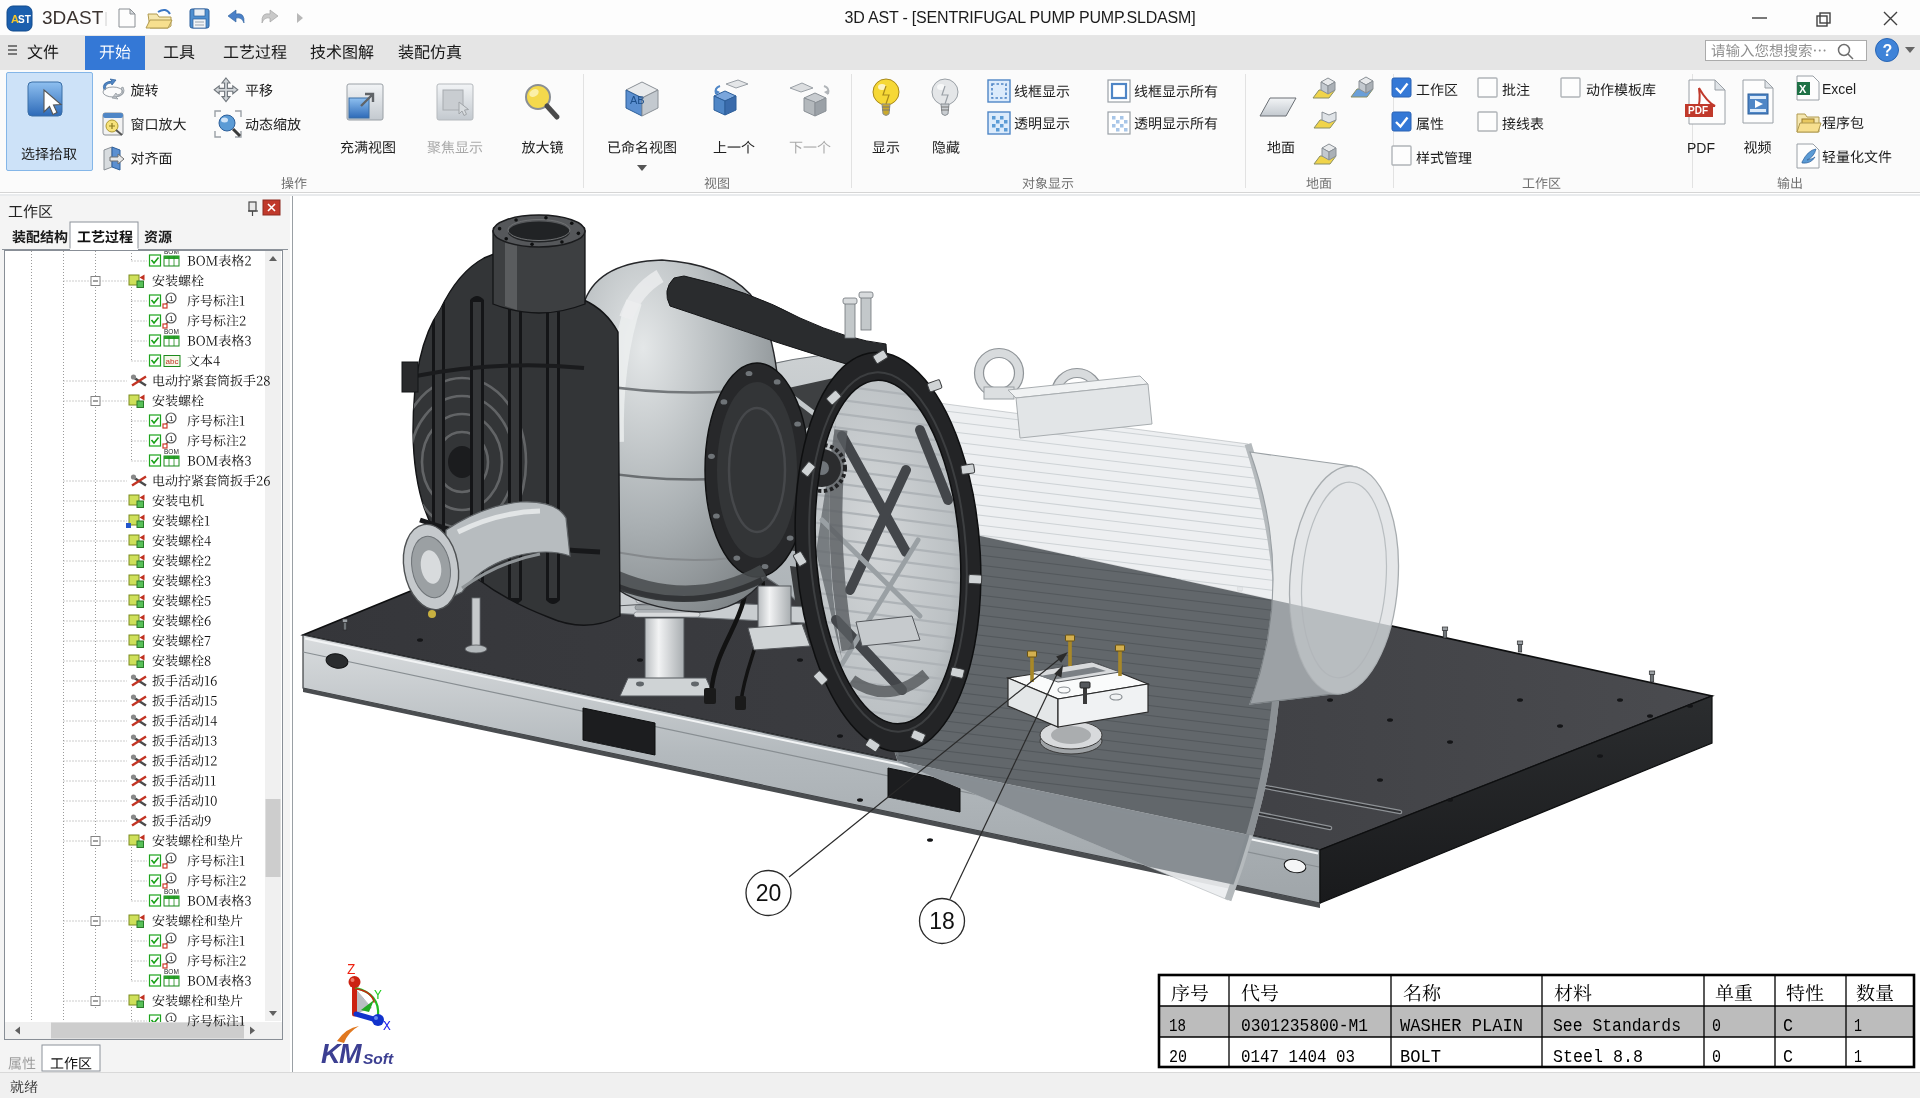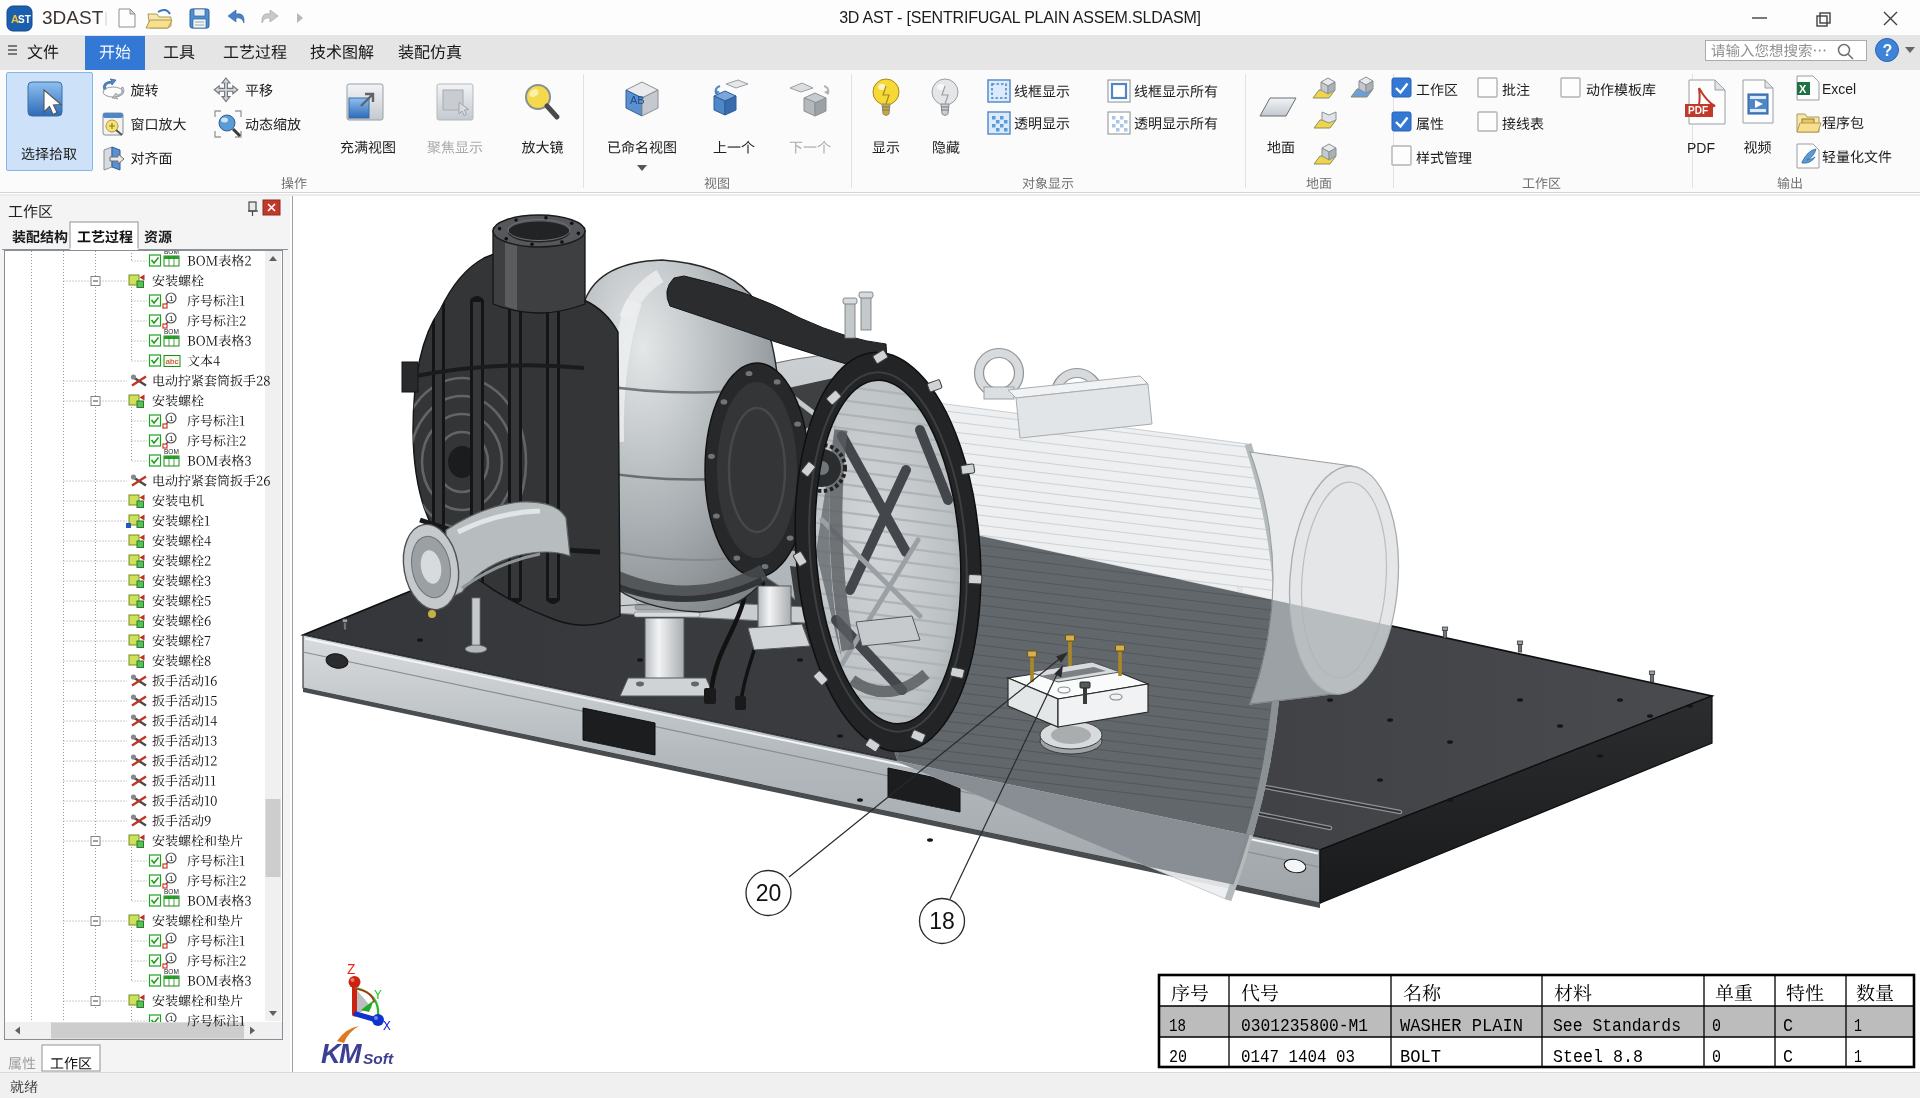--- a/index.html
+++ b/index.html
@@ -39,21 +39,21 @@
   <rect x="194" y="9" width="11" height="7" fill="#e8eef4" stroke="#2d5f9a" stroke-width=".7"></rect>
   <rect x="193" y="19" width="13" height="9" fill="#f2f5f8" stroke="#2d5f9a" stroke-width=".7"></rect>
   <line x1="195" y1="22" x2="204" y2="22" stroke="#9aa4ae"></line>
       <line x1="195" y1="25" x2="204" y2="25" stroke="#9aa4ae"></line>
 
   <path d="M228 16 l8 -6 v4 q9 -2 8 9 q-2 -6 -8 -5 v4 z" fill="#4a80c8" stroke="#2d5f9a" stroke-width=".6"></path>
 
   <path d="M278 16 l-8 -6 v4 q-9 -2 -8 9 q2 -6 8 -5 v4 z" fill="#c9c9c9" stroke="#9a9a9a" stroke-width=".6"></path>
   <path d="M297 13 l6 5 -6 5 z" fill="#b8b8b8"></path>
  </svg>
- <div class="abs" style="left:820px;top:9px;width:400px;text-align:center;font-size:16px;color:#1c1c1c;letter-spacing:-0.2px">3D AST - [SENTRIFUGAL PLAIN ASSEM.SLDASM]</div>
+ <div class="abs" style="left:820px;top:9px;width:400px;text-align:center;font-size:16px;color:#1c1c1c;letter-spacing:-0.2px">3D AST - [SENTRIFUGAL PUMP PUMP.SLDASM]</div>
  <svg class="abs" style="left:1740px;top:0" width="180" height="36" viewBox="0 0 180 36">
   <line x1="12" y1="18" x2="27" y2="18" class="wbtn"></line>
   <rect x="80" y="13" width="10" height="10" class="wbtn"></rect>
   <rect x="77" y="16" width="10" height="10" fill="#fdfdfd" class="wbtn"></rect>
   <path d="M144 12 l13 13 M157 12 l-13 13" class="wbtn"></path>
  </svg>
 </div>
 
 <div id="menubar"></div>
 <div id="tab-active"></div>

